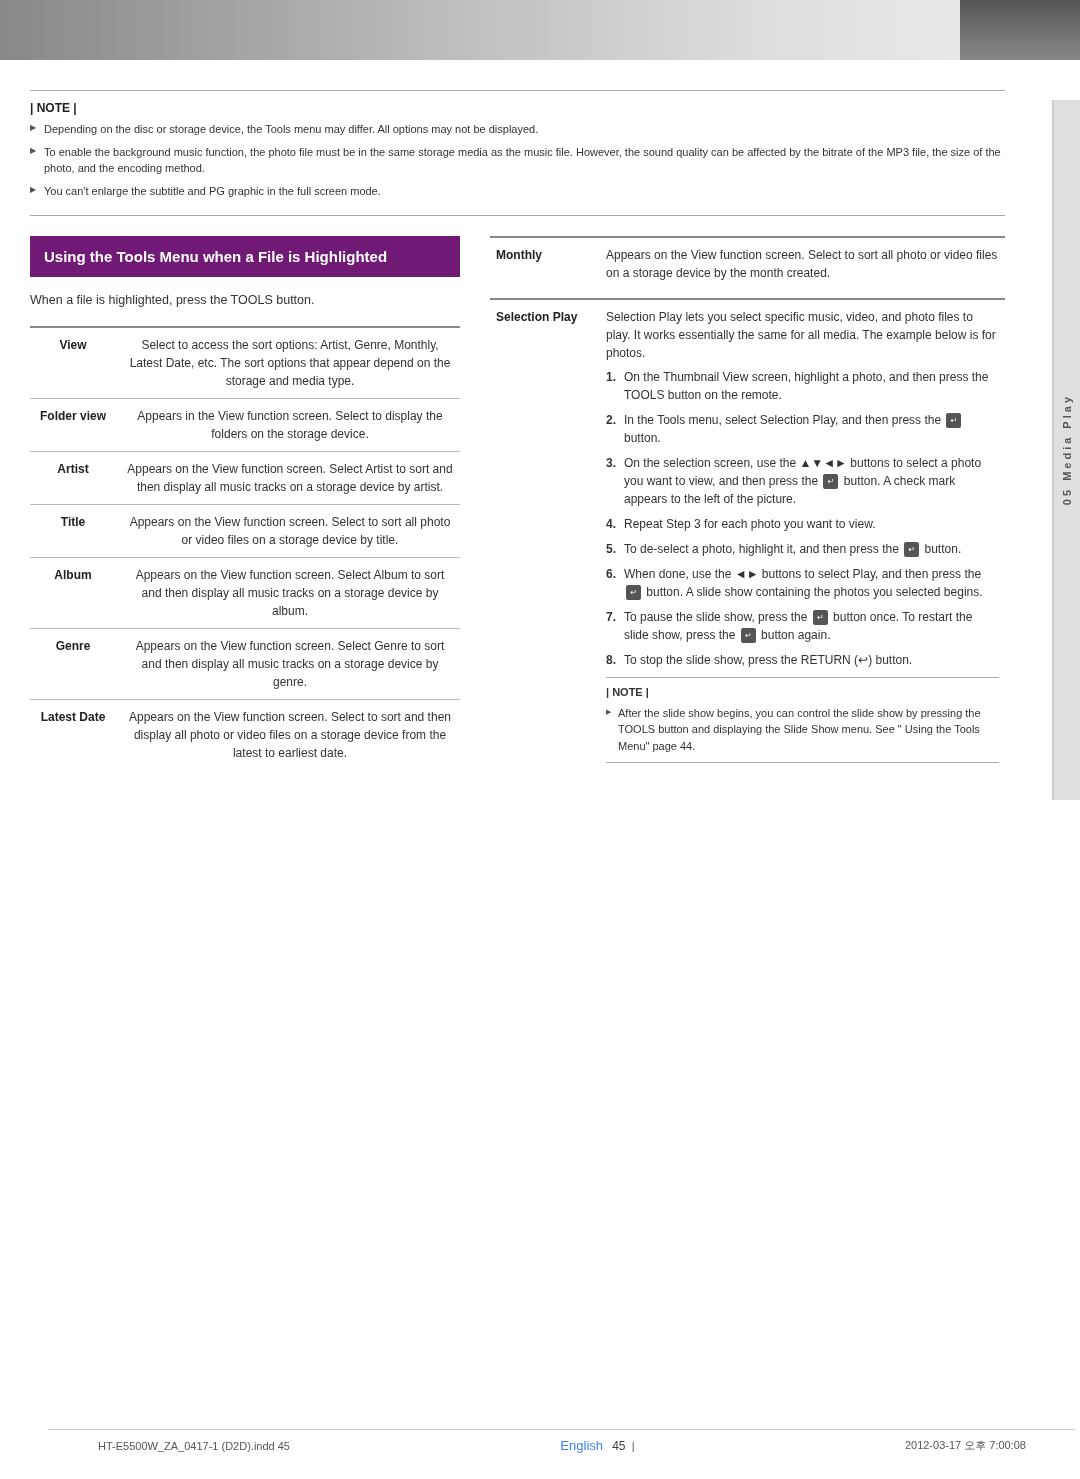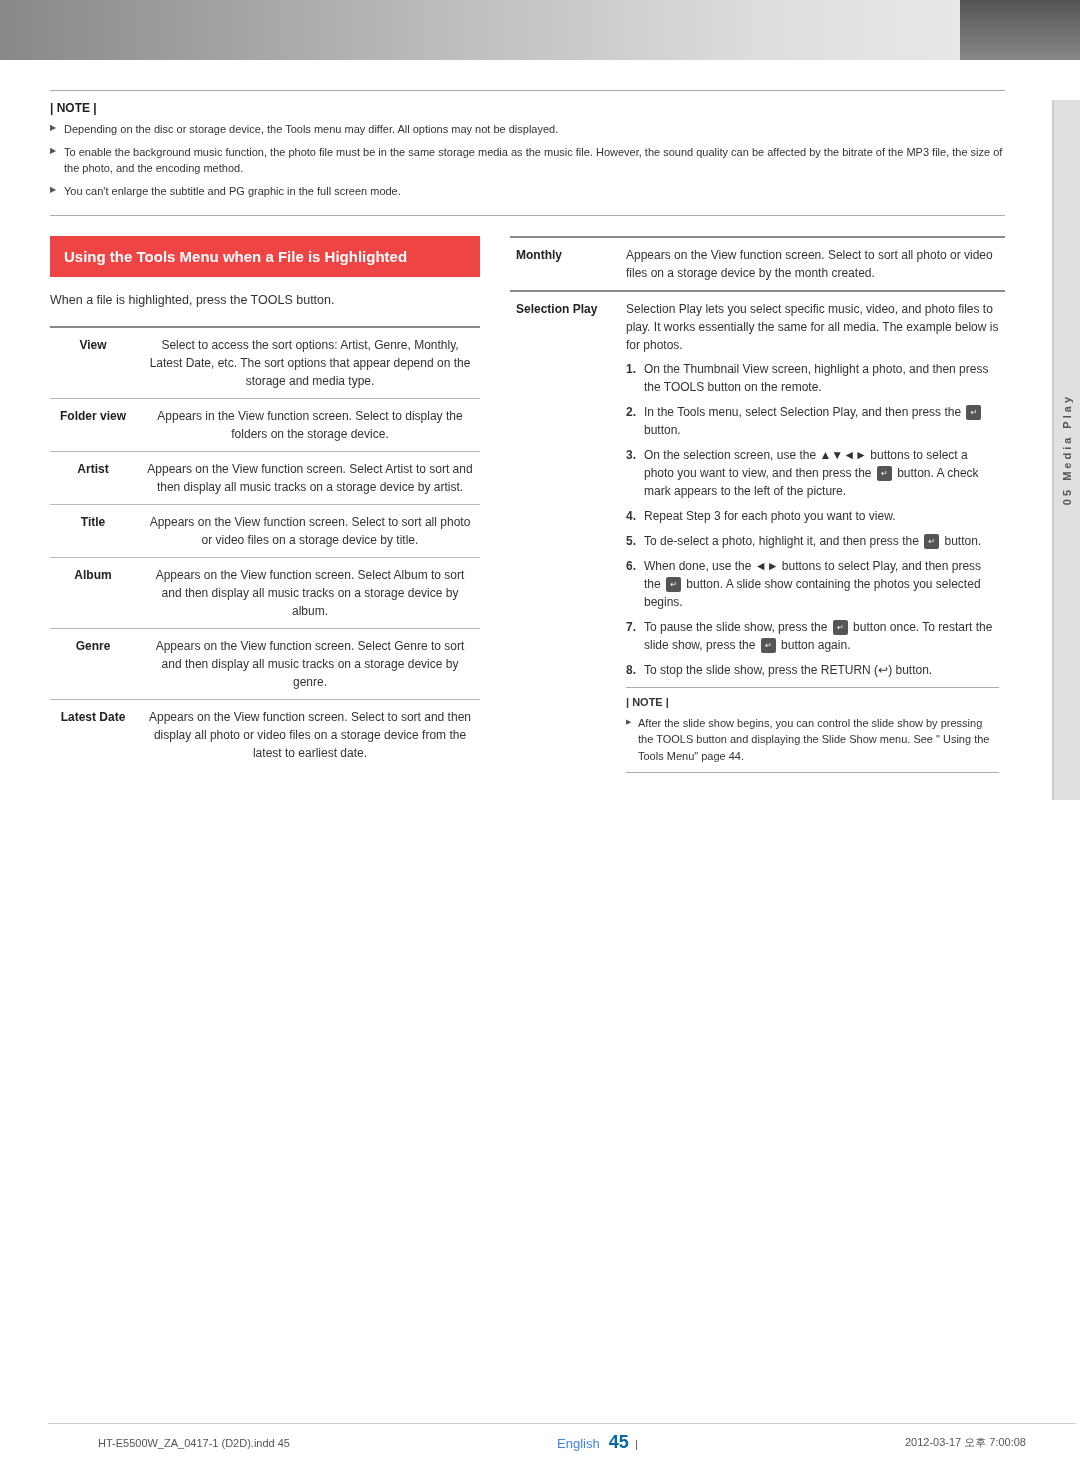--- a/index.html
+++ b/index.html
@@ -53,21 +53,21 @@
       text-orientation: mixed;
       transform: rotate(180deg);
       font-size: 11px;
       font-weight: bold;
       color: #555;
       letter-spacing: 3px;
     }
 
     
     .main-content {
-      padding: 30px 50px 40px 50px;
+      padding: 30px 50px 40px 30px;
       max-width: 1055px;
     }
 
     
     .two-col {
       display: flex;
       gap: 30px;
       margin-top: 10px;
     }
     .col-left {
@@ -108,21 +108,21 @@
       content: '▶';
       position: absolute;
       left: 0;
       top: 1px;
       font-size: 8px;
       color: #555;
     }
 
     
     .section-heading {
-      background: #ef4444;
+      background: #701a75;
       color: #fff;
       padding: 10px 14px;
       font-size: 15px;
       font-weight: bold;
       margin-bottom: 14px;
       line-height: 1.4;
     }
 
     .intro-text {
       font-size: 12.5px;
@@ -244,23 +244,23 @@
       display: flex;
       justify-content: space-between;
       align-items: center;
       font-size: 11px;
       color: #555;
       border-top: 1px solid #ccc;
       padding-top: 8px;
       margin-left: 48px;
     }
     .page-number {
-      font-size: 18px;
-      font-weight: bold;
-      color: #0369a1;
+      font-size: 12px;
+      font-weight: normal;
+      color: #404040;
     }
     .english-label {
       font-size: 13px;
       color: #3b82f6;
     }
 
     strong, b { font-weight: normal; }
   </style>
 </head>
 <body>
@@ -337,21 +337,21 @@
 
         <table class="right-table">
           <tbody id="right-table-body">
               <tr>
                 <td class="term">Monthly</td>
                 <td>Appears on the View function screen. Select to sort all photo or video files on a storage device by the month created.</td>
               </tr>
             </tbody>
         </table>
 
-        <table class="right-table" style="margin-top:0;">
+        <table class="right-table" style="margin-top:8px;">
           <tbody>
             <tr>
               <td class="term">Selection Play</td>
               <td>
                 <p style="margin-bottom:6px; font-size:12px; line-height:1.5;">Selection Play lets you select specific music, video, and photo files to play. It works essentially the same for all media. The example below is for photos.</p>
                 <ol class="numbered-list" id="selection-play-steps">
                 <li><span class="num">1.</span><span>On the Thumbnail View screen, highlight a photo, and then press the <strong>TOOLS</strong> button on the remote.</span></li>
                     <li><span class="num">2.</span><span>In the Tools menu, select <strong>Selection Play</strong>, and then press the <span style="display:inline-block;width:15px;height:15px;background:#555;border-radius:2px;vertical-align:middle;margin:0 2px;font-size:8px;color:#fff;text-align:center;line-height:15px;">↵</span> button.</span></li>
                     <li><span class="num">3.</span><span>On the selection screen, use the <strong>▲▼<strong>◄►</strong></strong> buttons to select a photo you want to view, and then press the <span style="display:inline-block;width:15px;height:15px;background:#555;border-radius:2px;vertical-align:middle;margin:0 2px;font-size:8px;color:#fff;text-align:center;line-height:15px;">↵</span> button. A check mark appears to the left of the picture.</span></li>
                     <li><span class="num">4.</span><span>Repeat Step 3 for each photo you want to view.</span></li>

